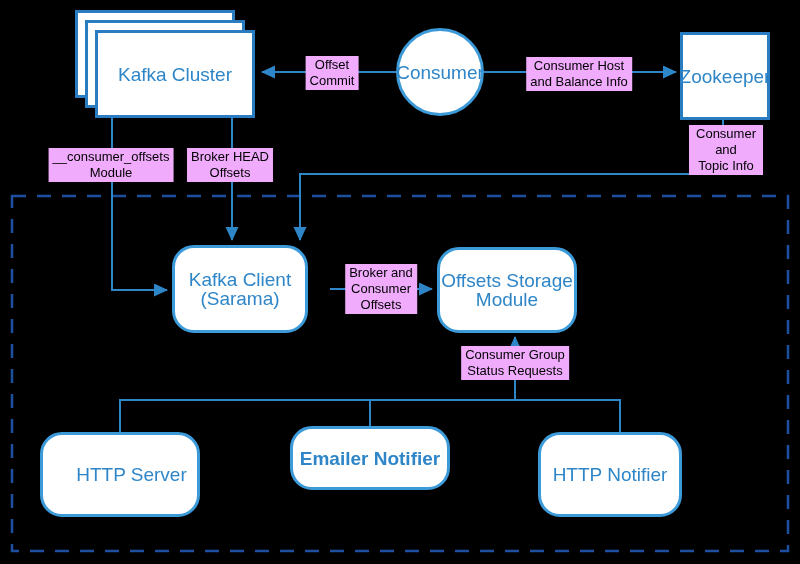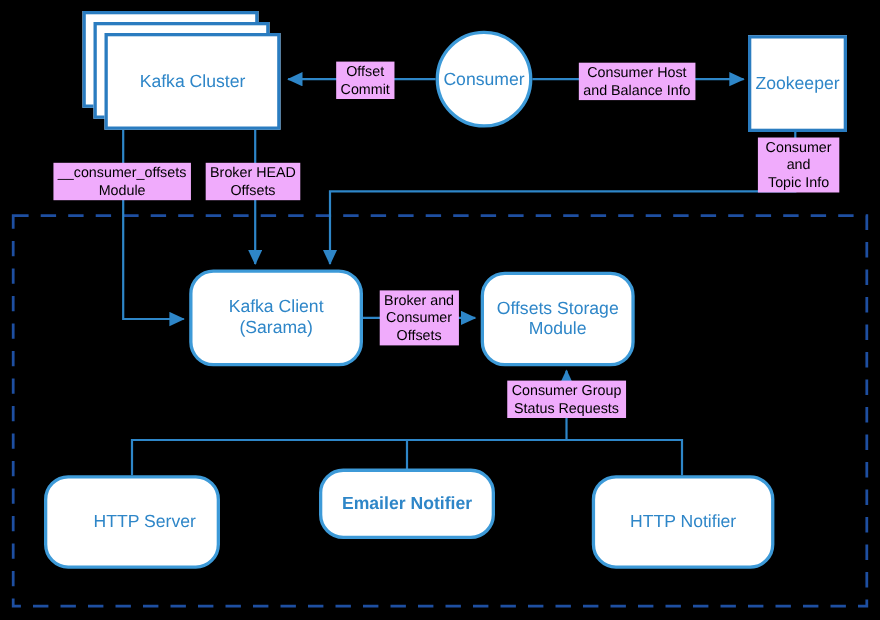--- a/index.html
+++ b/index.html
@@ -15,21 +15,21 @@
 
   .node {
     position: absolute;
     background: #fff;
     border: 3px solid #3D9AD8;
     color: #2E86C8;
     display: flex;
     align-items: center;
     justify-content: center;
     text-align: center;
-    font-size: 16px;
+    font-size: 19px;
     line-height: 19px;
     white-space: pre-line;
     box-sizing: border-box;
   }
   .node.square { border-color: #2A7CC0; border-radius: 0; }
   .node.rounded { border-radius: 22px; }
   .node.circle { border-radius: 50%; }
 
   .stack-layer {
     position: absolute;
@@ -84,31 +84,31 @@
   <div>
     <div class="stack-layer" style="left:75px; top:10px; width:160px; height:88px;"></div>
     <div class="stack-layer" style="left:85px; top:20px; width:160px; height:88px;"></div>
     <div class="node square" style="left:95px; top:30px; width:160px; height:88px;">Kafka Cluster</div>
   </div>
 
   <div class="node circle" style="left:396px; top:28px; width:88px; height:88px;">Consumer</div>
 
   <div class="node square" style="left:680px; top:32px; width:90px; height:88px;">Zookeeper</div>
 
-  <div class="node rounded" style="left:172px; top:245px; width:158px; height:88px;">Kafka Client
+  <div class="node rounded" style="left:172px; top:245px; width:136px; height:88px;">Kafka Client
 (Sarama)</div>
 
   <div class="node rounded" style="left:437px; top:247px; width:140px; height:86px;">Offsets Storage
 Module</div>
 
   <div class="node rounded" style="left:40px; top:432px; width:160px; height:85px;padding-left:23px;">HTTP Server</div>
 
   <div class="node rounded" style="left:290px; top:426px; width:160px; height:64px;font-weight:bold;">Emailer Notifier</div>
 
-  <div class="node rounded" style="left:538px; top:432px; width:166px; height:85px;">HTTP Notifier</div>
+  <div class="node rounded" style="left:538px; top:432px; width:144px; height:85px;">HTTP Notifier</div>
 
   <div class="edge-label" style="left:332px; top:73px;">Offset
 Commit</div>
 
   <div class="edge-label" style="left:579px; top:74px;">Consumer Host
 and Balance Info</div>
 
   <div class="edge-label" style="left:726px; top:150px;">Consumer and
 Topic Info</div>
 

